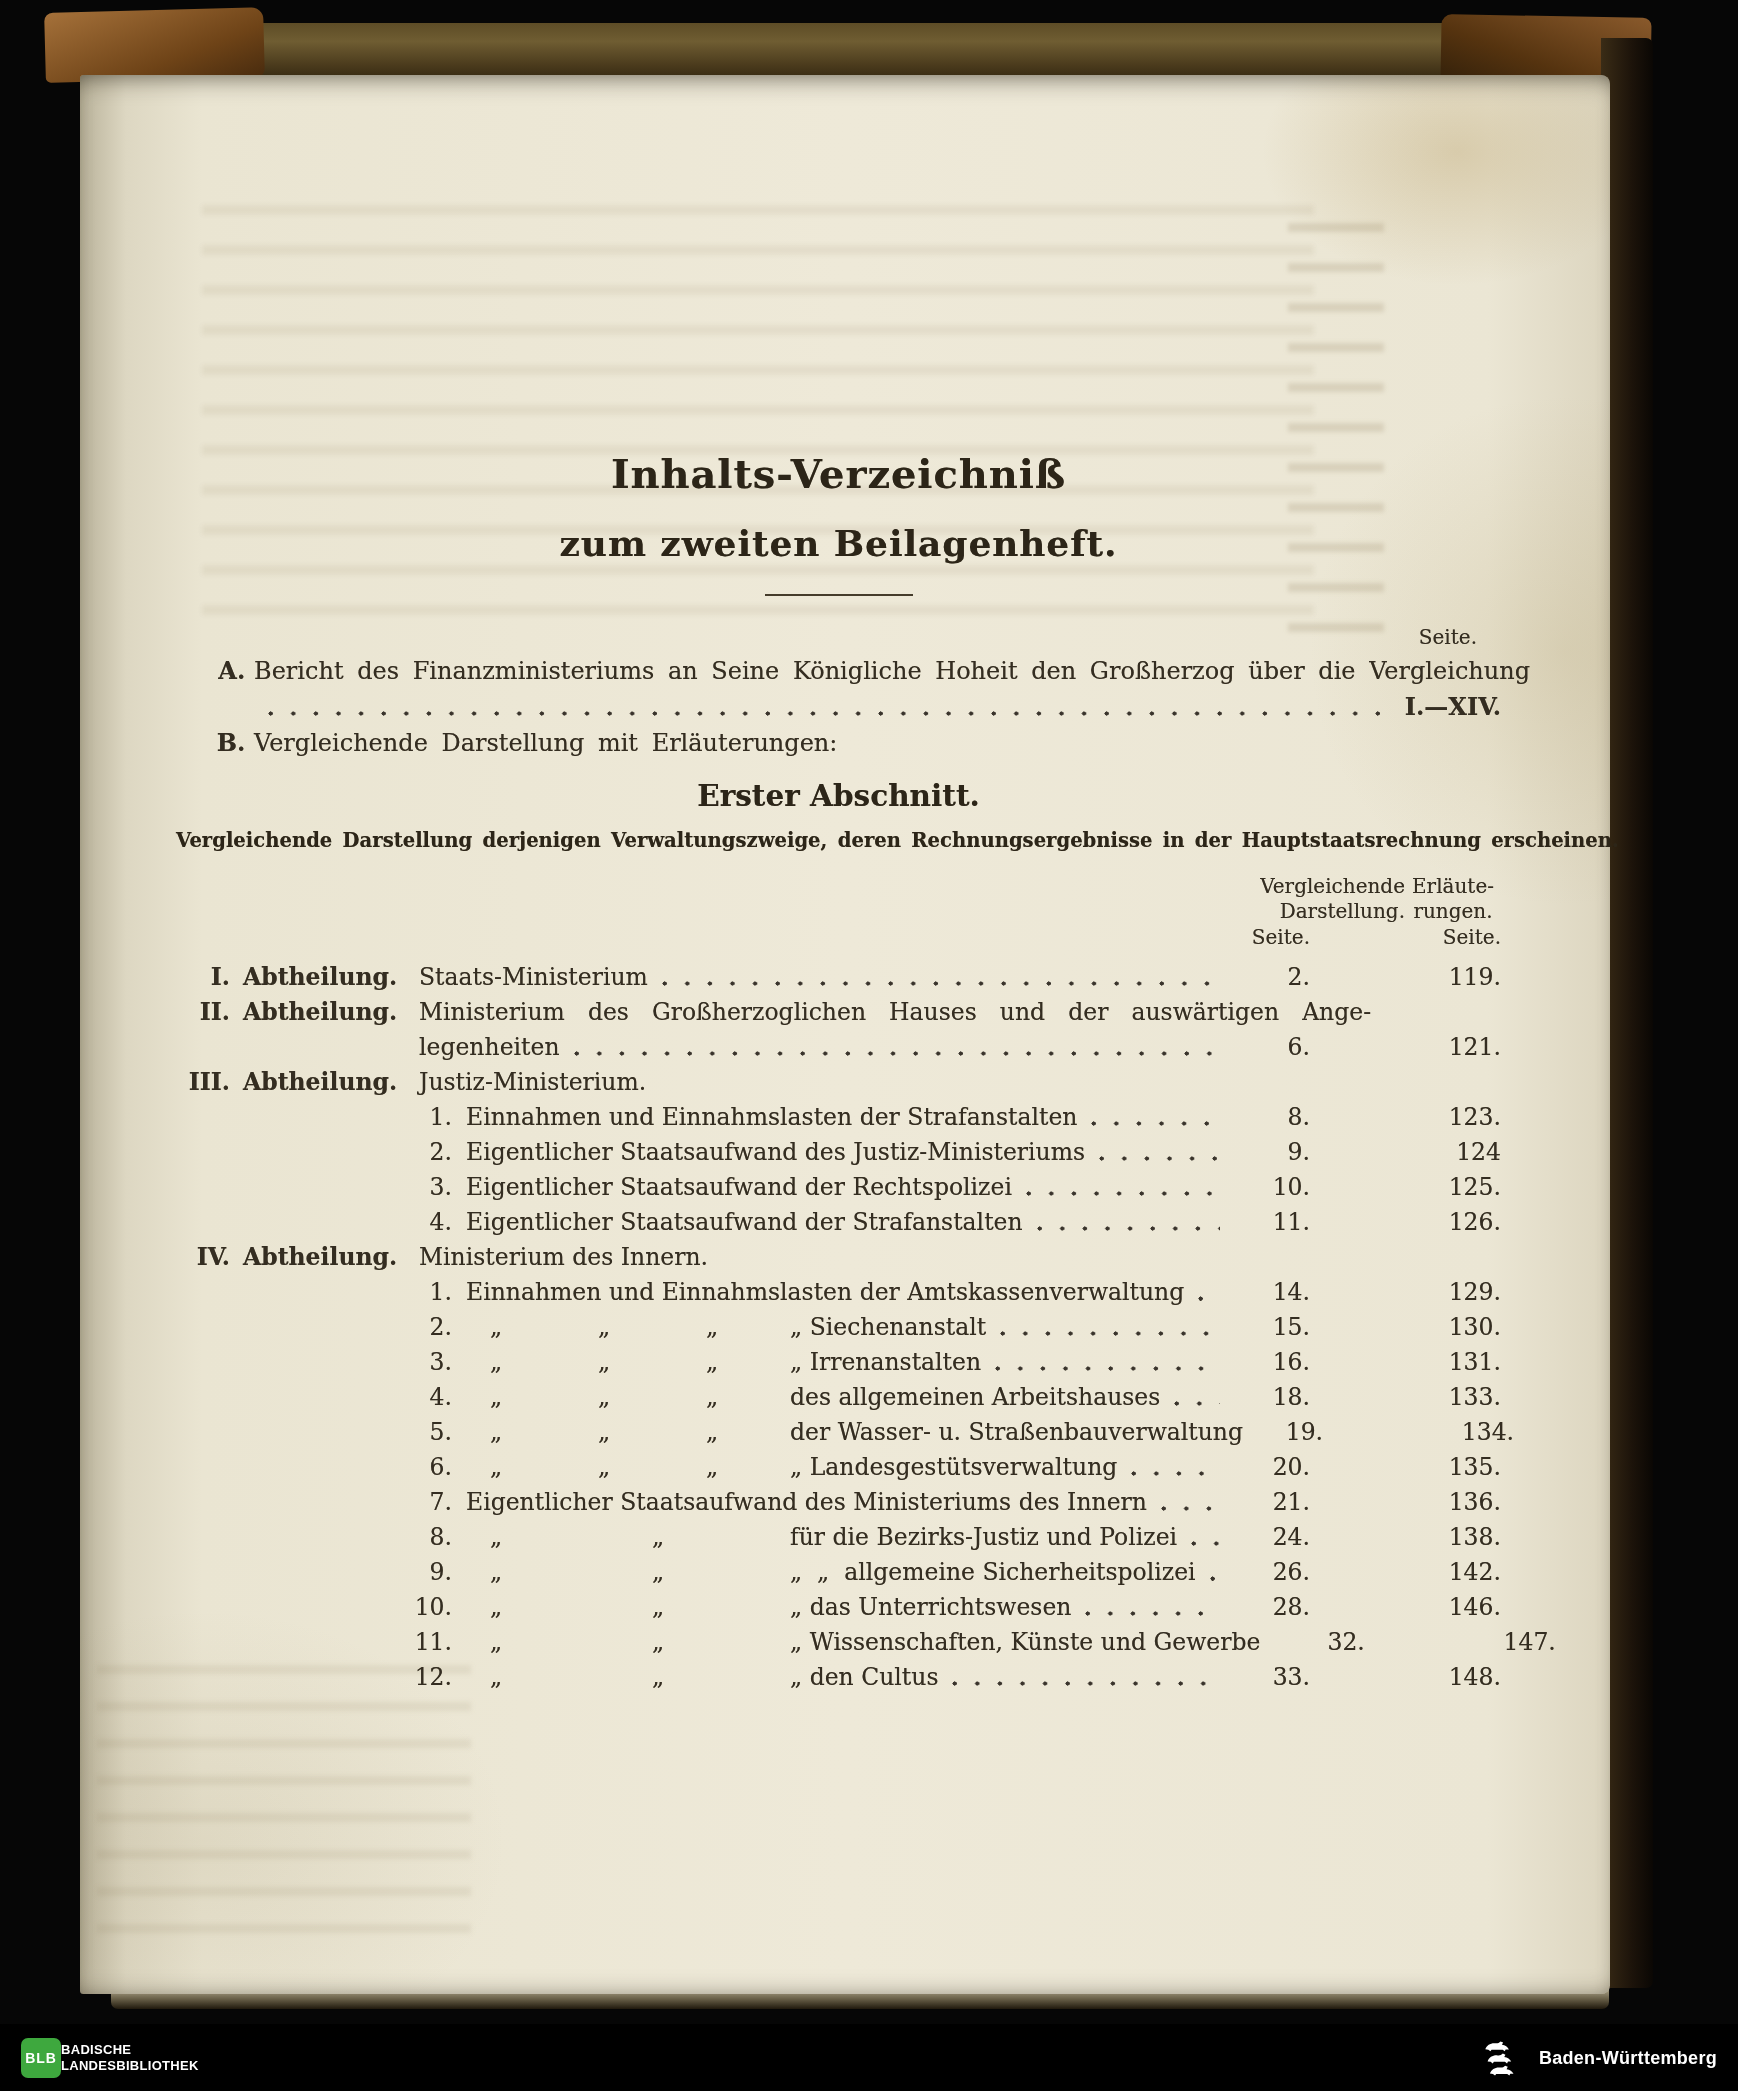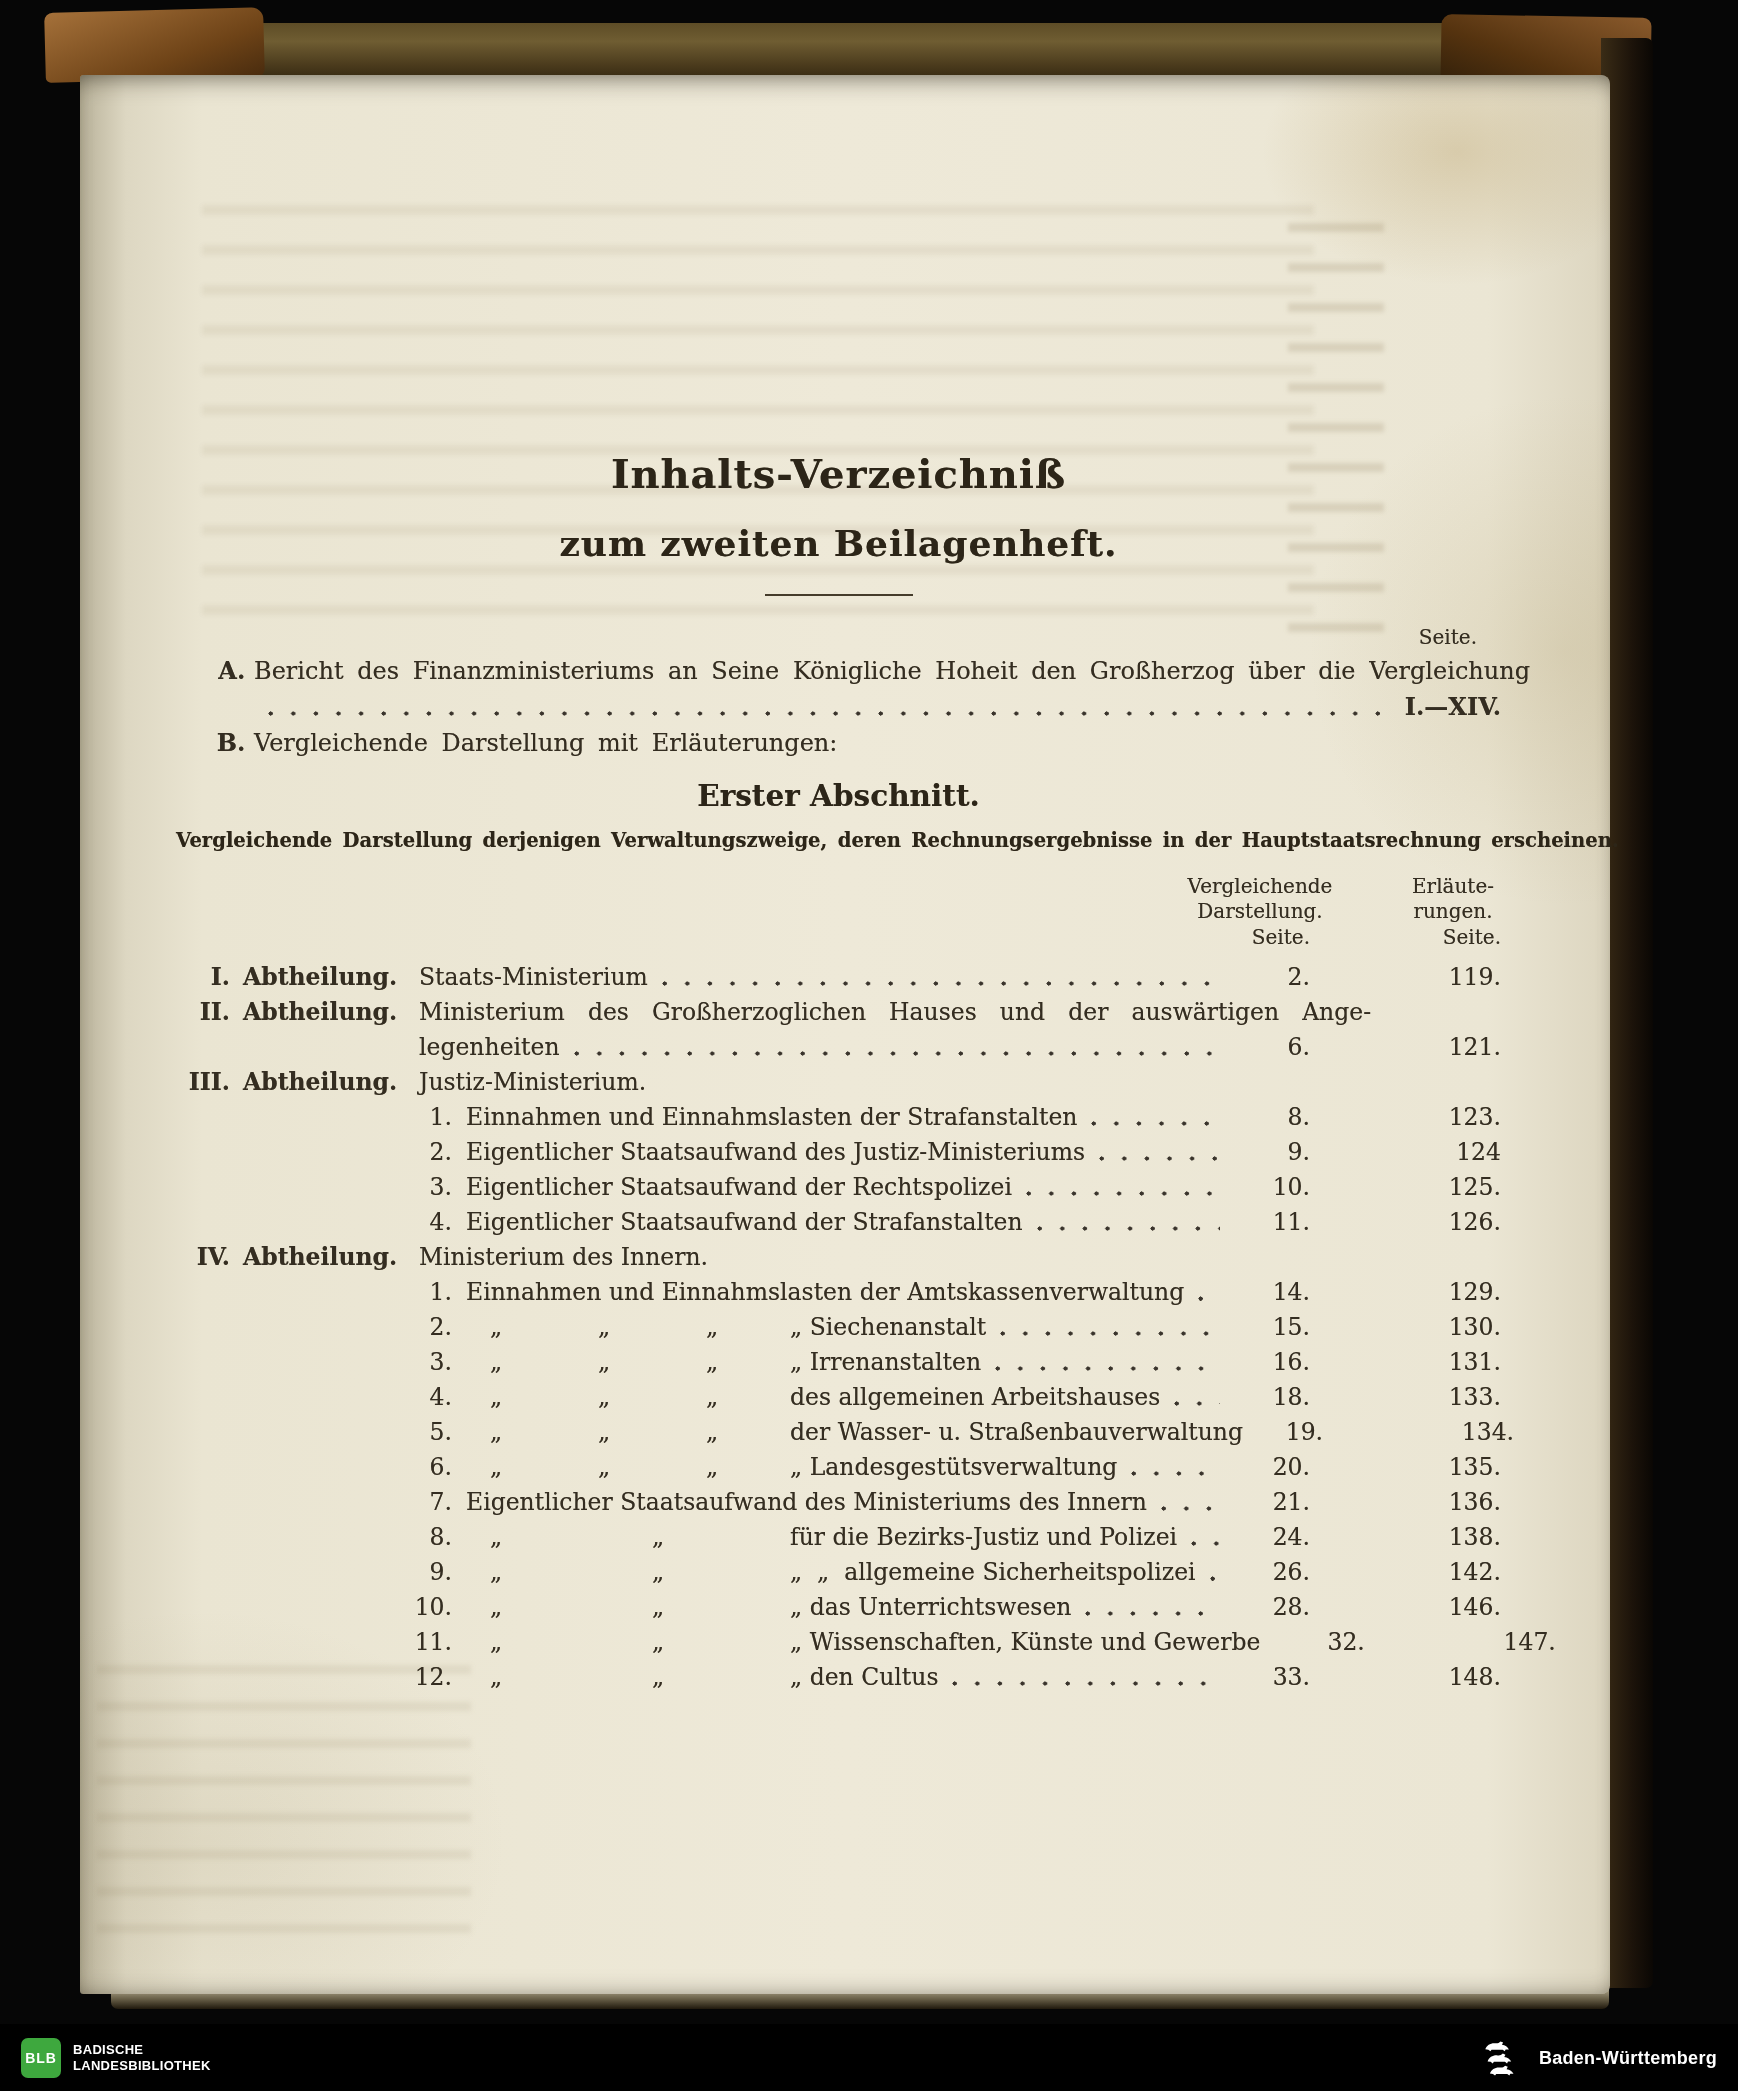--- a/index.html
+++ b/index.html
@@ -85,21 +85,21 @@
   .intro-row { display:flex; align-items:baseline; }
   .i-label { flex:0 0 78px; text-align:right; padding-right:8.7px; box-sizing:border-box; font-weight:bold; }
   .i-text { word-spacing:6px; white-space:pre; }
   .i-cont { margin-left:78px; display:flex; align-items:baseline; }
   .i-pages { font-weight:bold; flex:0 0 auto; }
 
   .section-head { text-align:center; font-weight:bold; font-size:29.5px; margin-top:15.6px; line-height:40px; color:#2c2518; }
   .section-sub  { text-align:center; font-weight:bold; font-size:19.6px; margin-top:10.4px; line-height:28px; word-spacing:3.5px; white-space:nowrap; color:#2c2518; }
 
   .colheads { display:flex; justify-content:flex-end; margin-top:19px; font-size:20px; line-height:25px; }
-  .colhead-1 { width:290px; text-align:center; white-space:nowrap; }
+  .colhead-1 { width:290px; text-align:right; white-space:nowrap; }
   .colhead-2 { width:96px; text-align:center; white-space:nowrap; }
 
   .toc-rows { margin-top:10.4px; font-size:23.5px; }
   .toc-row { display:flex; align-items:baseline; line-height:35px; }
   .c-roman  { flex:0 0 54px; text-align:right; font-weight:bold; white-space:pre; }
   .c-label  { flex:0 0 189px; padding-left:13px; box-sizing:border-box; font-weight:bold; white-space:pre; }
   .c-subnum { flex:0 0 290px; text-align:right; padding-right:14px; box-sizing:border-box; white-space:pre; }
   .c-ditto  { flex:0 0 auto; box-sizing:border-box; padding-left:24px; }
   .d3 .c-ditto { flex-basis:108px; }
   .d2 .c-ditto { flex-basis:162px; }
@@ -113,21 +113,21 @@
   .spacer { flex:1 1 auto; }
   .c-p1 { flex:0 0 80px;  text-align:right; white-space:pre; }
   .c-p2 { flex:0 0 191px; text-align:right; white-space:pre; }
 
   
   .footer-bar {
     position:absolute; left:0; right:0; bottom:0; height:68px; background:#000;
     display:flex; align-items:center; justify-content:space-between; padding:0 21px; box-sizing:border-box;
     font-family:"Liberation Sans", sans-serif; color:#fff;
   }
-  .blb-group { display:flex; align-items:center; gap:12px; cursor:pointer; }
+  .blb-group { display:flex; align-items:center; cursor:pointer; }
   .blb-badge {
     width:40px; height:40px; border-radius:7px; background:#3ea83e;
     display:flex; align-items:center; justify-content:center;
     font-weight:bold; font-size:14px; letter-spacing:0.9px; color:#fff;
   }
   .blb-name { font-weight:bold; font-size:13px; line-height:16.5px; letter-spacing:0.3px; }
   .bw-group { display:flex; align-items:center; gap:20px; cursor:pointer; }
   .bw-lions { width:35px; height:37px; }
   .bw-name { font-weight:bold; font-size:18px; letter-spacing:0.3px; }
 </style>

